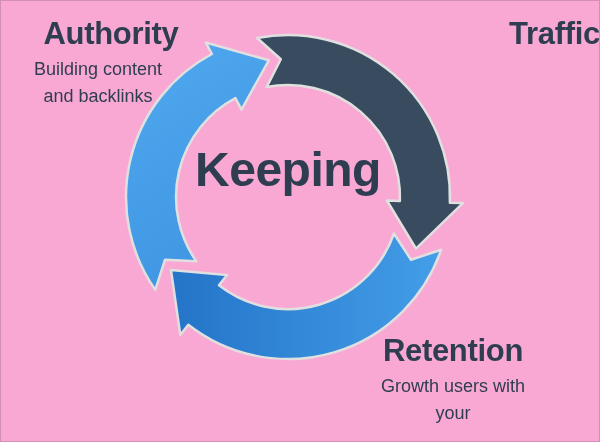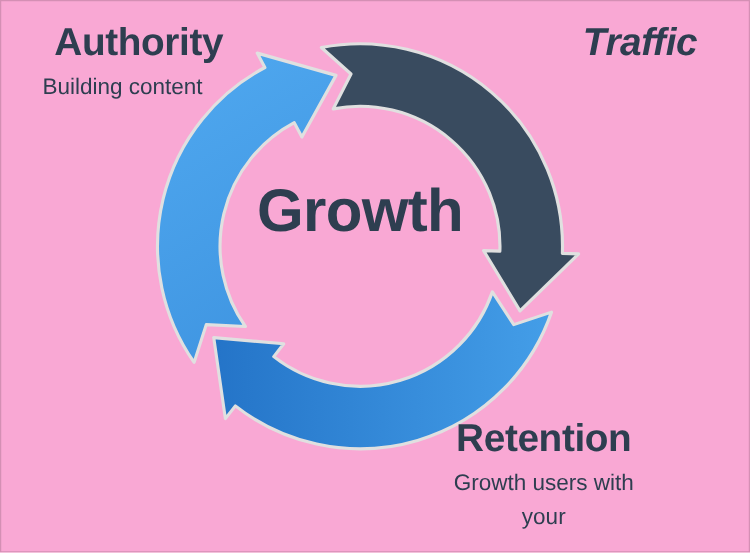--- a/index.html
+++ b/index.html
@@ -10,22 +10,22 @@
     overflow:hidden;
     box-shadow:inset 0 0 0 1px rgba(0,0,0,.15);
   }
   #loop-svg{position:absolute;left:0;top:0;width:600px;height:442px;}
   .block{position:absolute;color:var(--text,#2E3E50);text-align:center;}
   .block .title{font-size:31px;font-weight:bold;letter-spacing:-0.3px;line-height:34px;}
   .block .desc-line{font-size:18px;line-height:27px;}
   .block .desc{margin-top:5px;}
   .authority{left:6px;top:17px;width:184px;}
   .authority .title{transform:translateX(13px);}
-  .traffic{left:424px;top:17px;width:176px;text-align:center;font-style:italic;}
-  .retention{left:328px;top:334px;width:214px;}
+  .traffic{left:424px;top:17px;width:176px;text-align:right;}
+  .retention{left:346px;top:334px;width:214px;}
   .center-label{
     position:absolute;left:178px;top:144px;width:220px;
     text-align:center;font-size:48px;font-weight:bold;
     line-height:52px;letter-spacing:-0.5px;color:var(--text,#2E3E50);
   }
 </style>
 </head>
 <body>
 
 <div class="stage" id="stage" style="background: #f9a8d4;">
@@ -43,32 +43,33 @@
     </defs>
     <path id="arrow-light" d="M 155.3 289.9 A 162 162 0 0 1 211.9 54.0 L 205.8 42.5 L 268.8 60.3 L 241.5 109.6 L 235.4 98.1 A 112 112 0 0 0 196.3 261.2 L 165.0 259.7 Z" fill="url(#gradLight)" stroke="#E0E0E0" stroke-width="2.5" stroke-linejoin="round"></path>
     <path id="arrow-dark" d="M 257.1 38.0 A 162 162 0 0 1 449.9 202.7 L 462.9 203.1 L 416.0 248.7 L 386.9 200.5 L 399.9 200.9 A 112 112 0 0 0 266.6 87.1 L 280.8 59.2 Z" fill="#394B5F" stroke="#E0E0E0" stroke-width="2.5" stroke-linejoin="round"></path>
     <path id="arrow-med" d="M 441.2 249.7 A 162 162 0 0 1 188.3 324.7 L 180.3 334.9 L 171.0 270.1 L 227.0 275.0 L 219.0 285.3 A 112 112 0 0 0 393.9 233.5 L 411.0 259.7 Z" fill="url(#gradMed)" stroke="#E0E0E0" stroke-width="2.5" stroke-linejoin="round"></path>
   </svg>
 
   <div class="block authority">
     <div class="title">Authority</div>
     <div class="desc">
       <div class="desc-line">Building content</div>
+      <div class="desc-line">and backlinks</div>
     </div>
   </div>
 
   <div class="block traffic">
     <div class="title">Traffic</div>
   </div>
 
   <div class="block retention">
     <div class="title">Retention</div>
     <div class="desc">
       <div class="desc-line">Growth users with</div>
       <div class="desc-line">your</div>
     </div>
   </div>
 
   <div class="center-label">
-    <div>Growth</div>
+    <div>Keeping</div>
   </div>
 
 </div>
 
 </body></html>

